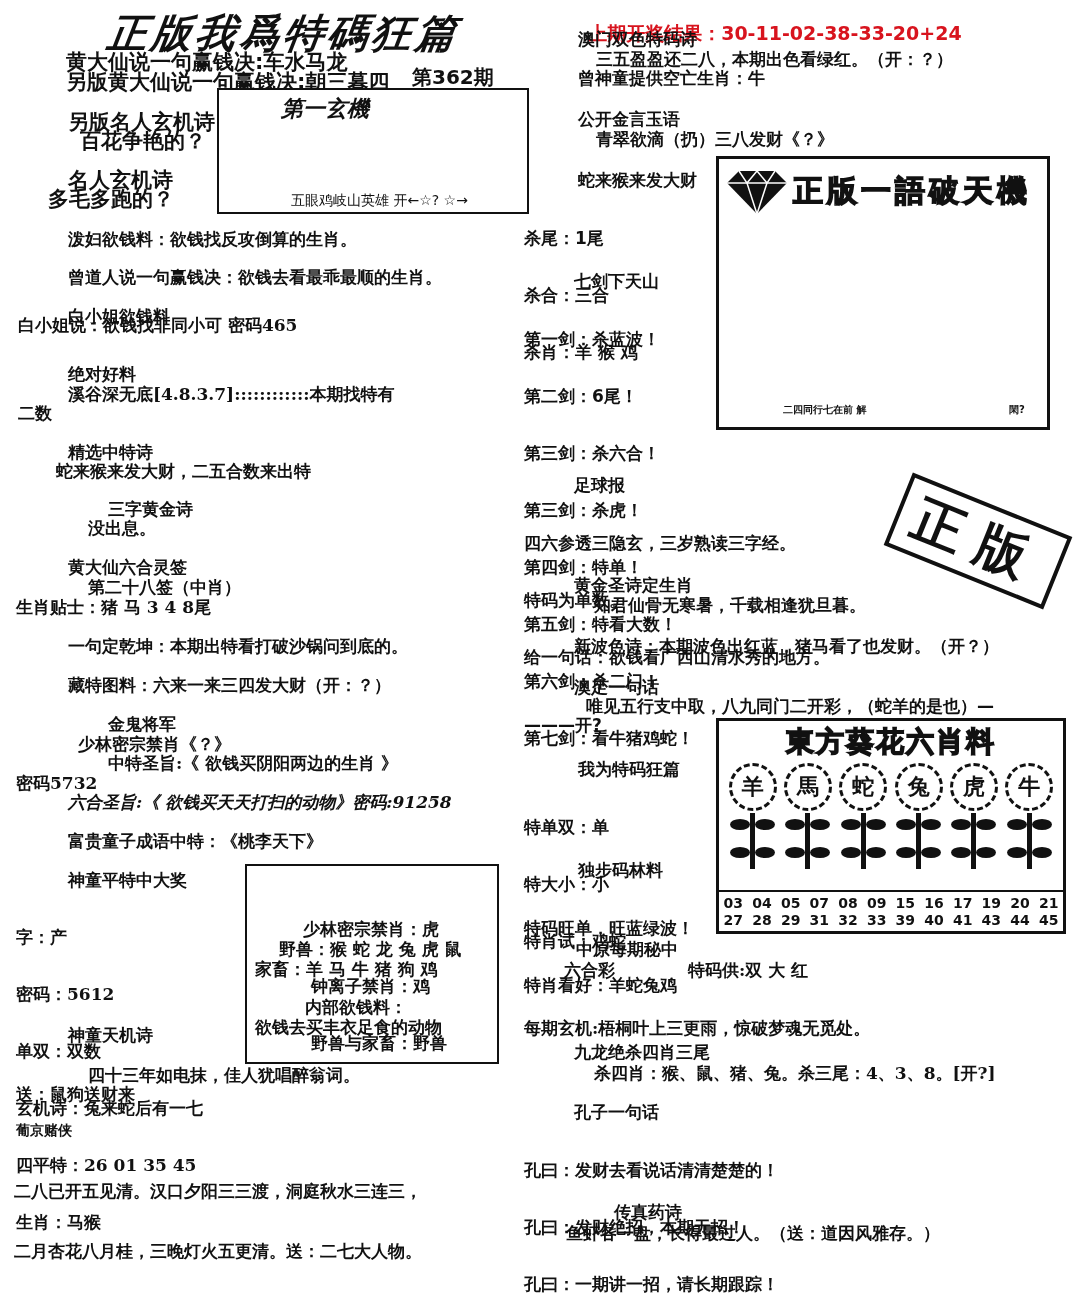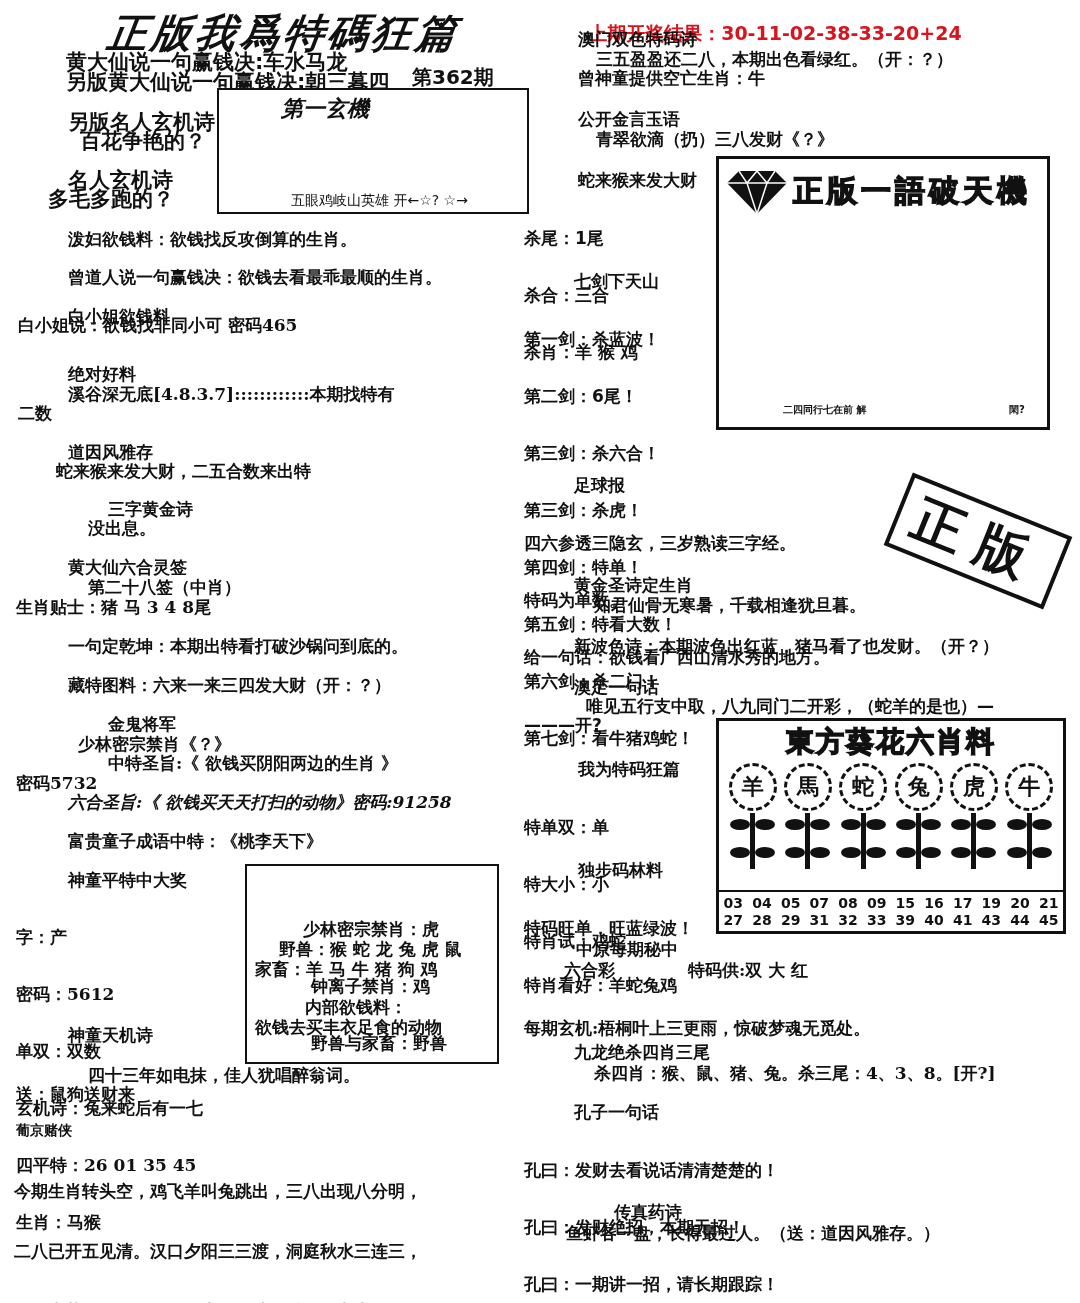--- a/index.html
+++ b/index.html
@@ -52,21 +52,21 @@
 <div class="abs t2" style="left:68px;top:170px;">名人玄机诗</div>
 <div class="abs t2" style="left:48px;top:189px;">多毛多跑的？</div>
 
 <div class="abs t serif" style="left:68px;top:230px;">泼妇欲钱料：欲钱找反攻倒算的生肖。</div>
 <div class="abs t serif" style="left:68px;top:268px;">曾道人说一句赢钱决：欲钱去看最乖最顺的生肖。</div>
 <div class="abs t serif" style="left:68px;top:307px;">白小姐欲钱料</div>
 <div class="abs t serif" style="left:18px;top:316px;">白小姐说：欲钱找非同小可 密码465</div>
 <div class="abs t serif" style="left:68px;top:365px;">绝对好料</div>
 <div class="abs t serif" style="left:68px;top:385px;">溪谷深无底[4.8.3.7]::::::::::::本期找特有</div>
 <div class="abs t serif" style="left:18px;top:404px;">二数</div>
-<div class="abs t serif" style="left:68px;top:443px;">道因风雅存</div>
+<div class="abs t serif" style="left:68px;top:443px;">精选中特诗</div>
 <div class="abs t serif" style="left:56px;top:462px;">蛇来猴来发大财，二五合数来出特</div>
 
 <div class="abs t serif" style="left:108px;top:500px;">三字黄金诗</div>
 <div class="abs t serif" style="left:88px;top:519px;">没出息。</div>
 <div class="abs t serif" style="left:68px;top:558px;">黄大仙六合灵签</div>
 <div class="abs t serif" style="left:88px;top:578px;">第二十八签（中肖）</div>
 <div class="abs t serif" style="left:16px;top:598px;">生肖贴士：猪 马 3 4 8尾</div>
 <div class="abs t serif" style="left:68px;top:637px;">一句定乾坤：本期出特看打破沙锅问到底的。</div>
 <div class="abs t serif" style="left:68px;top:676px;">藏特图料：六来一来三四发大财（开：？）</div>
 <div class="abs t serif" style="left:108px;top:715px;">金鬼将军</div>
@@ -84,21 +84,20 @@
   <div>玄机诗：兔来蛇后有一七</div>
   <div>四平特：26 01 35 45</div>
   <div>生肖：马猴</div>
 </div>
 <div class="abs t serif" style="left:68px;top:1026px;">神童天机诗</div>
 <div class="abs t serif" style="left:88px;top:1066px;">四十三年如电抹，佳人犹唱醉翁词。</div>
 <div class="abs t serif" style="left:16px;top:1085px;">送：鼠狗送财来</div>
 
 <div class="abs" style="left:16px;top:1122px;font-size:14px;font-weight:bold;">葡京赌侠</div>
 <div class="abs col-list" style="left:14px;top:1142px;">
-  <div style="line-height:22px;">今期生肖转头空，鸡飞羊叫兔跳出，三八出现八分明，</div>
   <div style="line-height:22px;">二八已开五见清。汉口夕阳三三渡，洞庭秋水三连三，</div>
   <div style="line-height:22px;">二月杏花八月桂，三晚灯火五更清。送：二七大人物。</div>
   
   
   
 </div>
 
 <div class="box-thin" style="left:245px;top:864px;width:250px;height:196px;">
   <div class="abs col-list serif" style="left:56px;top:16px;">
     <div>少林密宗禁肖：虎</div>

